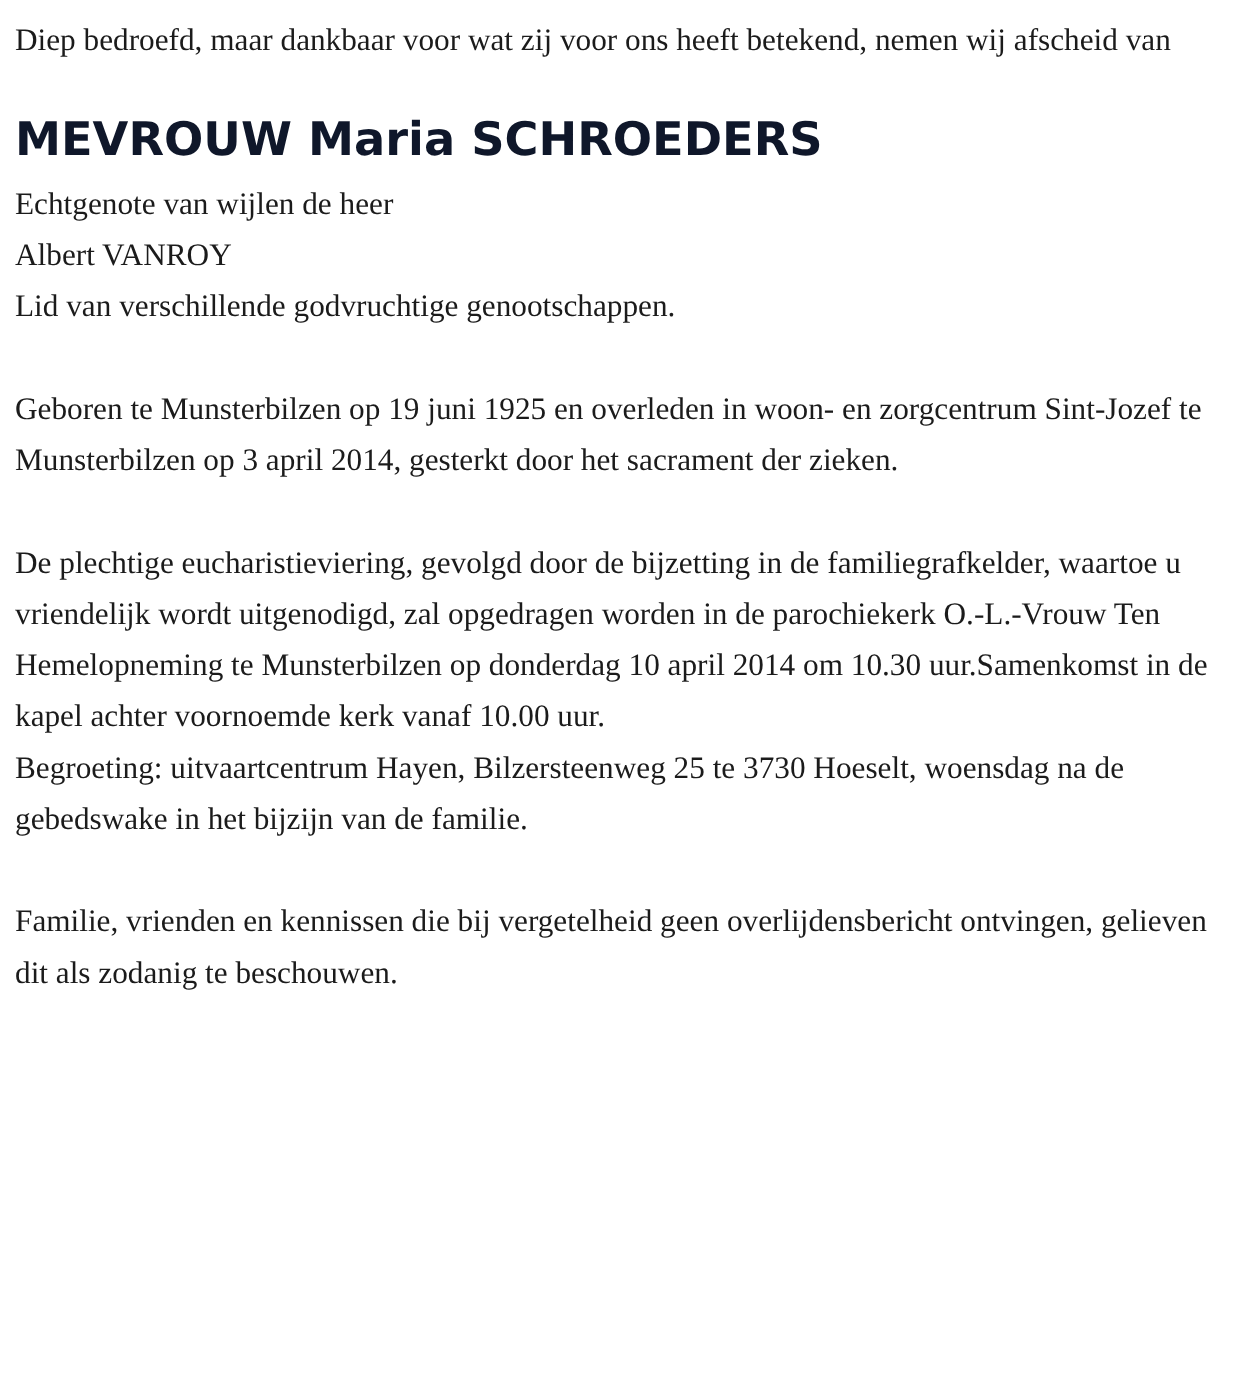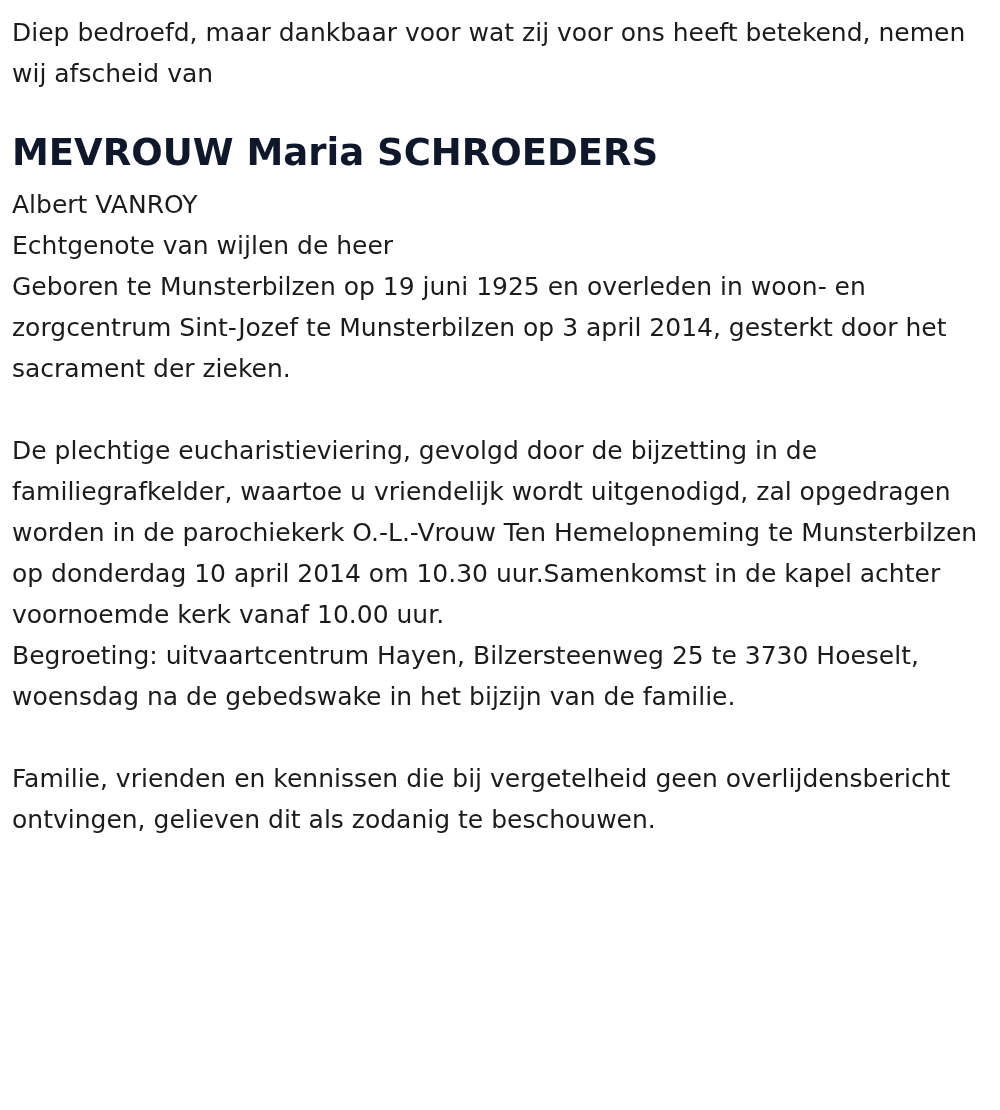--- a/index.html
+++ b/index.html
@@ -18,20 +18,21 @@
     box-sizing: border-box;
     width: 1000px;
     height: 1110px;
     padding: 12px 12px 0 12px;
   }
   p {
     margin: 0;
     font-size: 25px;
     line-height: 41px;
     font-weight: 400;
+    font-family: Liberation Serif, serif;
   }
   .block-gap {
     margin-bottom: 41px;
   }
   h1.deceased-name {
     margin: 36px 0 8px 0;
     font-size: 37px;
     line-height: 46px;
     font-weight: 700;
     color: #0f172a;
@@ -42,24 +43,25 @@
 </style>
 </head>
 <body style="background: rgb(255, 255, 255); color: rgb(27, 27, 27);">
 
 <div class="page">
 
   <p>Diep bedroefd, maar dankbaar voor wat zij voor ons heeft betekend, nemen wij afscheid van</p>
 
   <h1 class="deceased-name">MEVROUW Maria SCHROEDERS</h1>
 
+  <p class="tight">Echtgenote van wijlen de heer</p>
+
   <p class="tight block-gap">Albert VANROY</p>
 
-  <p class="tight">Echtgenote van wijlen de heer</p>
-
+  <p class="block-gap">Lid van verschillende godvruchtige genootschappen.</p>
 
   <p class="block-gap">Geboren te Munsterbilzen op 19 juni 1925 en overleden in woon- en zorgcentrum Sint-Jozef te Munsterbilzen op 3 april 2014, gesterkt door het sacrament der zieken.</p>
 
   <div class="block-gap">
     <p class="tight">De plechtige eucharistieviering, gevolgd door de bijzetting in de familiegrafkelder, waartoe u vriendelijk wordt uitgenodigd, zal opgedragen worden in de parochiekerk O.-L.-Vrouw Ten Hemelopneming te Munsterbilzen op donderdag 10 april 2014 om 10.30 uur.Samenkomst in de kapel achter voornoemde kerk vanaf 10.00 uur.</p>
     <p class="tight">Begroeting: uitvaartcentrum Hayen, Bilzersteenweg 25 te 3730 Hoeselt, woensdag na de gebedswake in het bijzijn van de familie.</p>
   </div>
 
   <p>Familie, vrienden en kennissen die bij vergetelheid geen overlijdensbericht ontvingen, gelieven dit als zodanig te beschouwen.</p>
 

